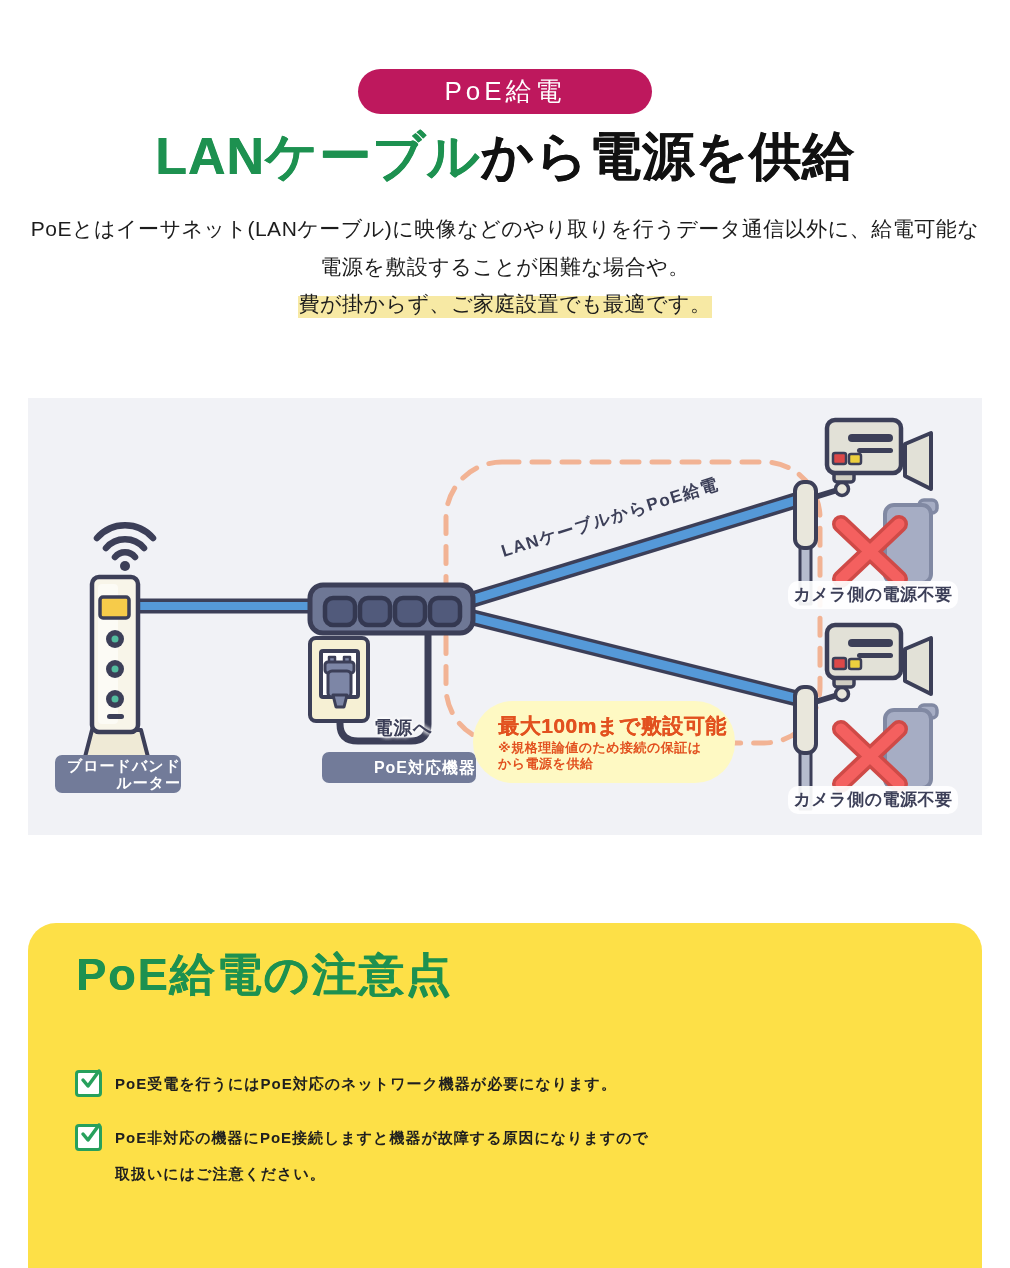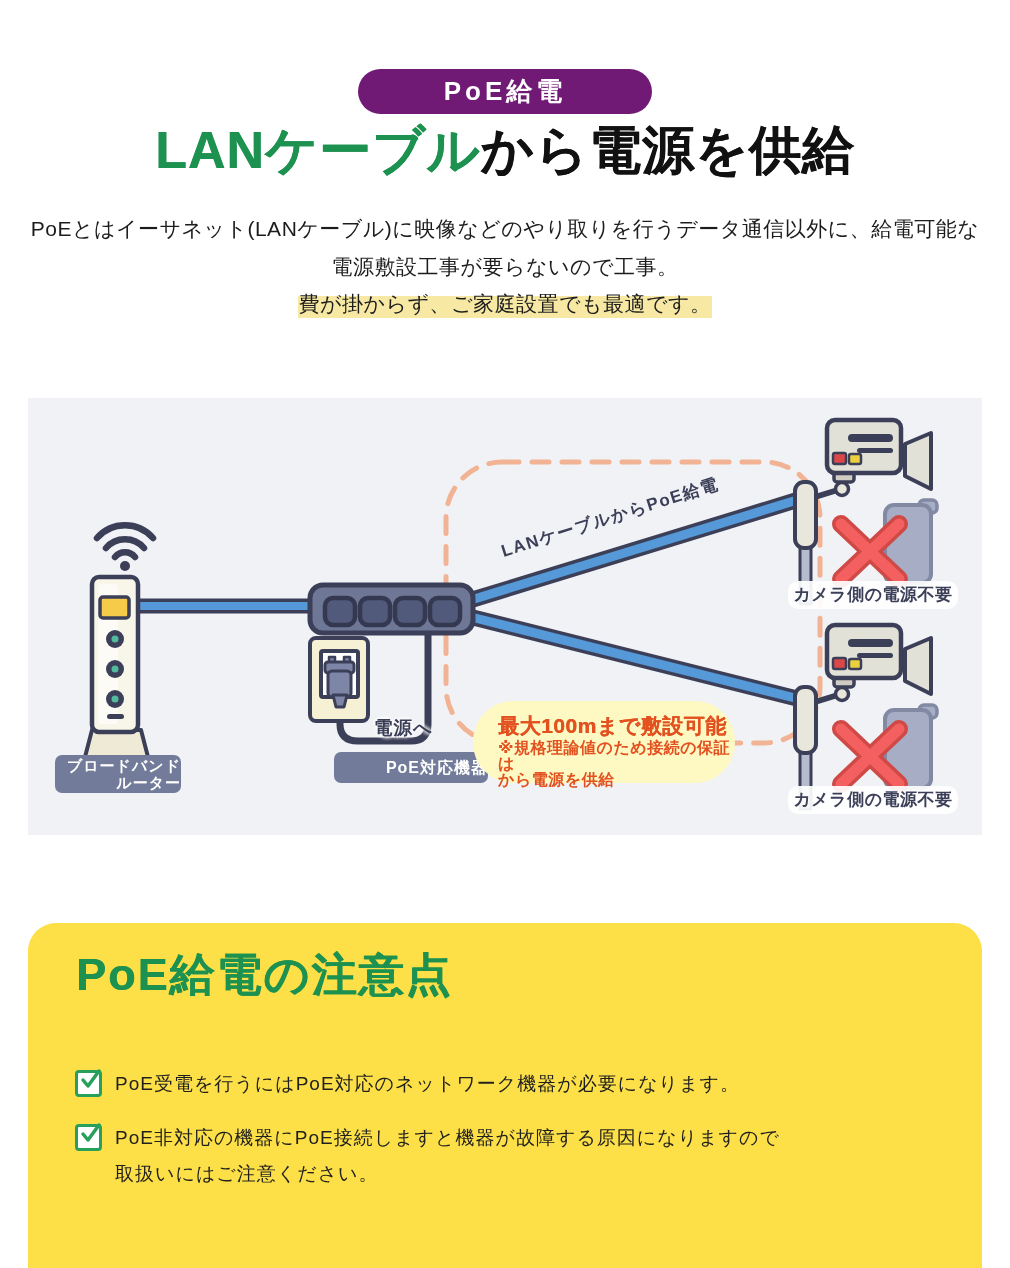--- a/index.html
+++ b/index.html
@@ -3,26 +3,26 @@
 <meta charset="utf-8">
 <style>
   html,body{margin:0;padding:0;background:#fff;}
   .page{
     position:relative;width:1010px;height:1268px;background:#ffffff;overflow:hidden;
     font-family:"Liberation Sans","DejaVu Sans",sans-serif;
   }
   
   .badge{
     position:absolute;top:69px;left:50%;transform:translateX(-50%);
-    width:294px;height:45px;border-radius:23px;background:#701a75;
-    color:#ffffff;font-size:26px;font-weight:bold;letter-spacing:4px;
+    width:294px;height:45px;border-radius:23px;background:#be185d;
+    color:#ffffff;font-size:26px;font-weight:normal;letter-spacing:4px;
     text-align:center;line-height:45px;
   }
   .main-title{
-    position:absolute;top:116px;left:0;width:100%;margin:0;
+    position:absolute;top:122px;left:0;width:100%;margin:0;
     text-align:center;font-size:52px;font-weight:900;letter-spacing:1px;color:#111111;
     text-shadow:0.5px 0 0 currentColor;
   }
   .main-title .t-green{color:#1d9150;text-shadow:0.5px 0 0 currentColor;}
   .intro{
     position:absolute;top:210px;left:0;width:100%;
     text-align:center;font-size:21px;font-weight:normal;line-height:37.5px;
     letter-spacing:0.5px;color:#1c1c1c;
   }
   .hl{background:linear-gradient(to bottom, rgba(0,0,0,0) 14%, #f7e9a4 14%);padding:0 1px 3px;}
@@ -30,35 +30,35 @@
   .diagram{
     position:absolute;left:28px;top:398px;width:954px;height:437px;
     background:#f1f2f6;
   }
   .diagram svg{position:absolute;left:0;top:0;}
   .slate-label{
     position:absolute;background:#727b99;border-radius:7px;color:#ffffff;
     font-weight:bold;text-align:right;
   }
   .router-label{left:27px;top:357px;width:126px;height:38px;font-size:15px;line-height:17px;padding-top:2px;letter-spacing:1px;box-sizing:border-box;}
-  .poe-label{left:294px;top:354px;width:154px;height:31px;font-size:16px;line-height:31px;letter-spacing:1px;margin-left:12px;}
+  .poe-label{left:294px;top:354px;width:154px;height:31px;font-size:16px;line-height:31px;letter-spacing:1px;}
   .power-to{
     position:absolute;left:346px;top:317px;font-size:18.5px;font-weight:bold;color:#3c3f58;letter-spacing:1px;
     text-shadow:0 0 4px #fff,0 0 4px #fff,0 0 4px #fff;
   }
   .cable-label{
     position:absolute;left:456px;top:108px;width:252px;text-align:center;
     transform:rotate(-17.5deg);font-size:17px;font-weight:bold;letter-spacing:1.5px;color:#3c3f58;
   }
   .bubble{
     position:absolute;left:445px;top:303px;width:262px;height:82px;
     background:#fef9c3;border-radius:40px;box-sizing:border-box;padding:11px 0 0 25px;
   }
   .bubble-title{font-size:21px;font-weight:900;color:#e2511f;letter-spacing:0.5px;text-shadow:0.4px 0 0 currentColor;}
-  .bubble-note{font-size:16px;font-weight:bold;color:#e2511f;line-height:16px;letter-spacing:0.5px;}
+  .bubble-note{font-size:13px;font-weight:bold;color:#e2511f;line-height:16px;letter-spacing:0.5px;}
   .bubble-note:first-of-type{margin-top:5px;}
   .cam-note{
     position:absolute;width:170px;text-align:center;font-size:17px;font-weight:bold;color:#3c3f58;
     letter-spacing:0.5px;background:rgba(255,255,255,0.92);border-radius:10px;padding:2px 0 3px;
     text-shadow:0 0 3px #fff;
   }
   .cam-note-1{left:760px;top:183px;}
   .cam-note-2{left:760px;top:388px;}
   
   .cautions{
@@ -71,33 +71,33 @@
     text-shadow:0.6px 0 0 currentColor;
   }
   .caution-item{position:absolute;left:47px;display:flex;gap:13px;align-items:flex-start;}
   .caution-item-1{top:143px;}
   .caution-item-2{top:197px;}
   .checkbox{
     position:relative;display:inline-block;width:21px;height:21px;margin-top:4px;
     border:3px solid #27a05c;border-radius:4px;background:#ffffff;flex:0 0 auto;
   }
   .checkbox svg{position:absolute;left:1px;top:-4px;overflow:visible;}
-  .caution-text{font-size:19px;font-weight:normal;color:#1f1f1f;line-height:36px;letter-spacing:1px;}
+  .caution-text{font-size:15px;font-weight:bold;color:#1f1f1f;line-height:36px;letter-spacing:1px;}
 </style>
 </head>
 <body>
 
 <div class="page">
 
   <div class="badge">PoE給電</div>
   <h1 class="main-title"><span class="t-green">LANケーブル</span><span>から電源を供給</span></h1>
 
   <div class="intro">
     <div>PoEとはイーサネット(LANケーブル)に映像などのやり取りを行うデータ通信以外に、給電可能な</div>
-    <div>電源敷設工事が要らないので工事。</div>
+    <div>電源を敷設することが困難な場合や。</div>
     <div><span class="hl">費が掛からず、ご家庭設置でも最適です。</span></div>
   </div>
 
   <div class="diagram">
     <svg width="954" height="437" viewBox="0 0 954 437">
 
       <g>
         <rect x="418" y="64" width="374" height="281" rx="56" fill="none" stroke="#f2b394" stroke-width="5" stroke-dasharray="17 13" stroke-linecap="round"></rect>
       </g>
 

